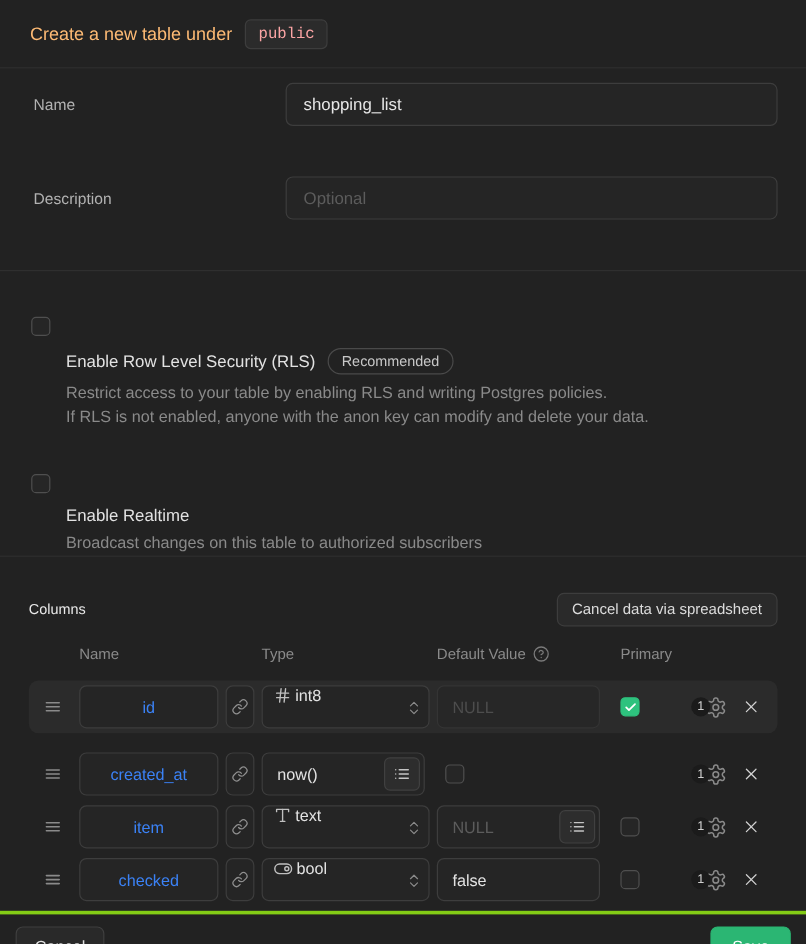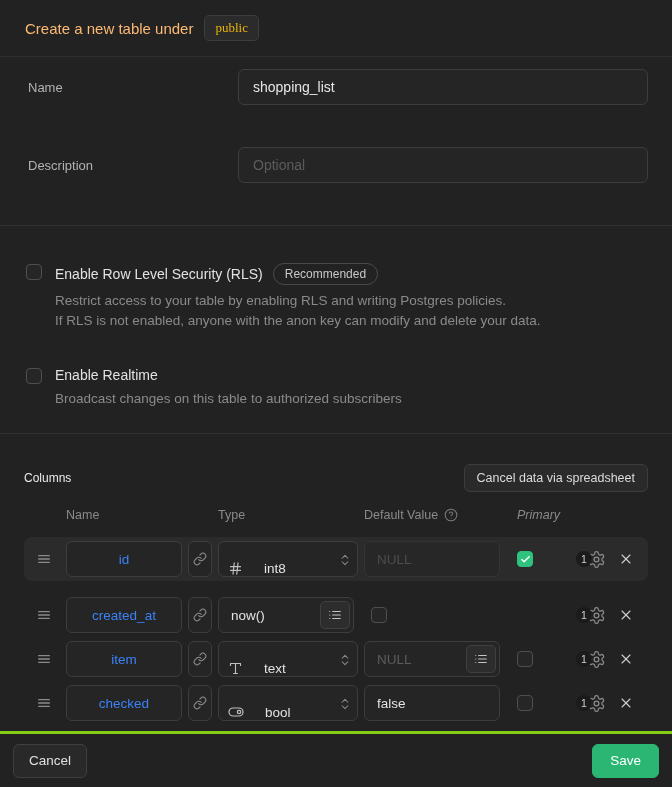--- a/index.html
+++ b/index.html
@@ -9,65 +9,65 @@
   *{box-sizing:border-box;}
   html,body{margin:0;padding:0;}
   body{width:672px;height:787px;background:#222222;overflow:hidden;
        font-family:"Liberation Sans",sans-serif;color:#ececec;}
   .dialog{display:flex;flex-direction:column;width:672px;height:787px;}
 
   
   .header{flex:0 0 57px;display:flex;align-items:center;padding:0 25px;
           border-bottom:1px solid #2f2f2f;}
   .title{font-size:15px;color:#fdba74;}
-  .schema-badge{margin-left:11px;font-family:Liberation Serif, serif;
-                font-size:13px;color:#eab308;background:#2b2b2b;border:1px solid #3d3d3d;
+  .schema-badge{margin-left:11px;font-family:Liberation Mono, monospace;
+                font-size:13px;color:#fca5a5;background:#2b2b2b;border:1px solid #3d3d3d;
                 border-radius:5px;padding:4px 10px;}
 
   
   .form-section{flex:0 0 158px;padding:12px 24px 0;border-bottom:1px solid #2f2f2f;}
   .form-row{display:grid;grid-template-columns:214px 1fr;margin-bottom:42px;}
   .form-label{font-size:13px;color:#b2b2b2;padding-top:11px;padding-left:4px;}
   .text-input{height:36px;width:100%;background:#252525;border:1px solid #3d3d3d;
               border-radius:6px;color:#e6e6e6;font-size:14px;padding:0 14px;outline:none;}
   input::placeholder{color:#5c5c5c;}
 
   
   .toggles-section{flex:0 0 208px;padding:37px 24px 0;border-bottom:1px solid #2f2f2f;}
   .toggle{display:flex;gap:13px;}
   .toggle + .toggle{margin-top:36px;}
   .checkbox{width:16px;height:16px;border:1px solid #4f4f4f;border-radius:4px;
             background:#262626;flex:0 0 16px;margin-top:1px;margin-left:2px;}
-  .toggle-label-row{display:flex;align-items:center;gap:10px;}
+  .toggle-label-row{display:flex;align-items:center;gap:10px;margin-top:27px;}
   .toggle-label{font-size:14px;color:#e2e2e2;}
   .pill{font-size:12px;color:#c8c8c8;border:1px solid #4a4a4a;border-radius:999px;
         padding:3px 11px;}
   .toggle-desc{font-size:13.5px;color:#8a8a8a;line-height:20px;margin-top:6px;}
 
   
   .columns-section{flex:1;padding:30px 24px 0;}
   .columns-head{display:flex;justify-content:space-between;align-items:center;margin-bottom:16px;}
   .columns-title{font-size:12px;color:#eaeaea;}
   .import-btn{height:28px;padding:0 12px;font-size:12.5px;color:#dcdcdc;background:#2a2a2a;
               border:1px solid #3d3d3d;border-radius:6px;display:flex;align-items:center;}
   .col-headers{position:relative;height:16px;margin-bottom:13px;font-size:12.5px;color:#8a8a8a;}
   .col-headers > span{position:absolute;top:0;}
   .h-name{left:42px;} .h-type{left:194px;}
   .h-default{left:340px;display:flex;align-items:center;gap:6px;}
-  .h-primary{left:493px;font-style:italic;}
+  .h-primary{left:493px;}
   .help-icon{color:#7a7a7a;display:flex;}
 
   .col-row{display:flex;align-items:center;height:36px;margin-bottom:8px;padding-left:12px;}
   .col-row.highlight{height:44px;background:#2b2b2b;border-radius:8px;margin-bottom:16px;}
   .handle{width:16px;margin-right:14px;color:#8a8a8a;display:flex;}
   .name-input{width:116px;height:36px;background:#252525;border:1px solid #3d3d3d;
               border-radius:6px;color:#3b82f6;font-size:13.5px;padding:0 12px;outline:none;text-align:center;}
   .link-btn{width:24px;height:36px;margin-left:6px;border:1px solid #3d3d3d;border-radius:6px;
             background:#252525;display:flex;align-items:center;justify-content:center;color:#8f8f8f;}
-  .type-select{width:140px;height:36px;margin-left:6px;display:flex;align-items:flex-end;gap:21px;
+  .type-select{width:140px;height:36px;margin-left:6px;display:flex;align-items:flex-start;gap:3px;
                padding:0 40px 0 9px;position:relative;background:#252525;border:1px solid #3d3d3d;
                border-radius:6px;color:#e2e2e2;font-size:13.5px;}
   .type-select .ticon{color:#c0c0c0;display:flex;flex:0 0 auto;}
   .type-label{white-space:nowrap;overflow:hidden;}
   .chevrons{position:absolute;right:5px;top:10px;color:#8a8a8a;display:flex;}
   .default-wrap{width:136px;height:36px;margin-left:6px;position:relative;}
   .default-input{width:100%;height:100%;background:#252525;border:1px solid #3d3d3d;
                  border-radius:6px;color:#e2e2e2;font-size:13.5px;padding:0 36px 0 12px;outline:none;}
   .default-wrap.disabled .default-input{background:#272727;border-color:#343434;}
   .default-wrap.disabled .default-input::placeholder{color:#4d4d4d;}

